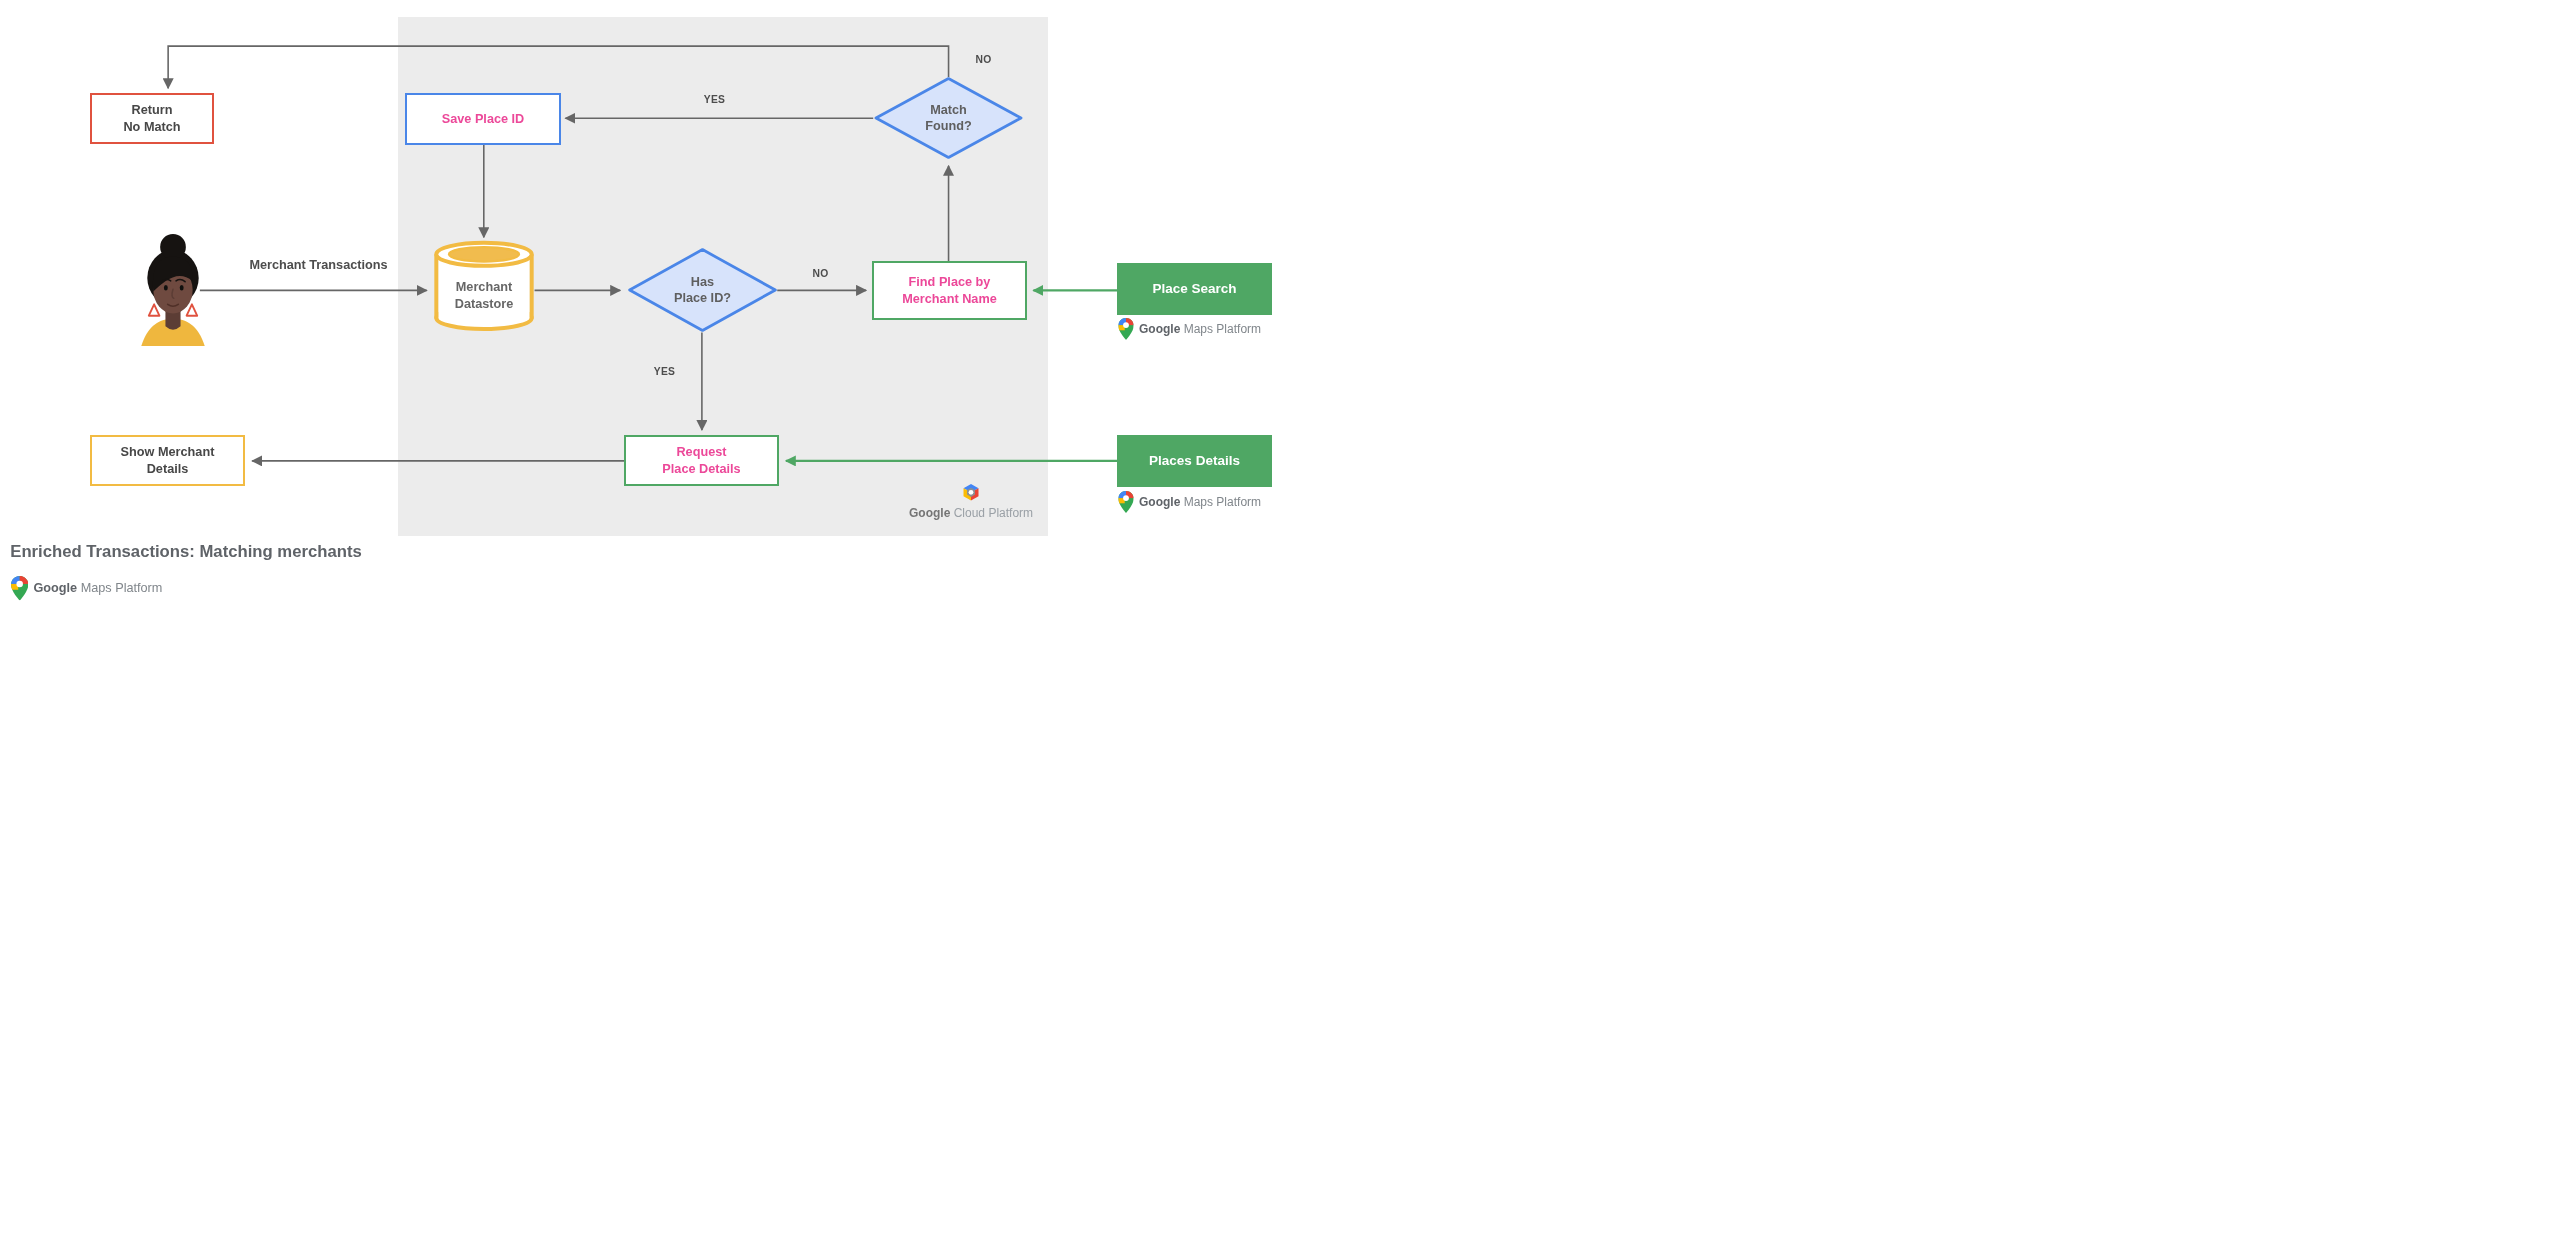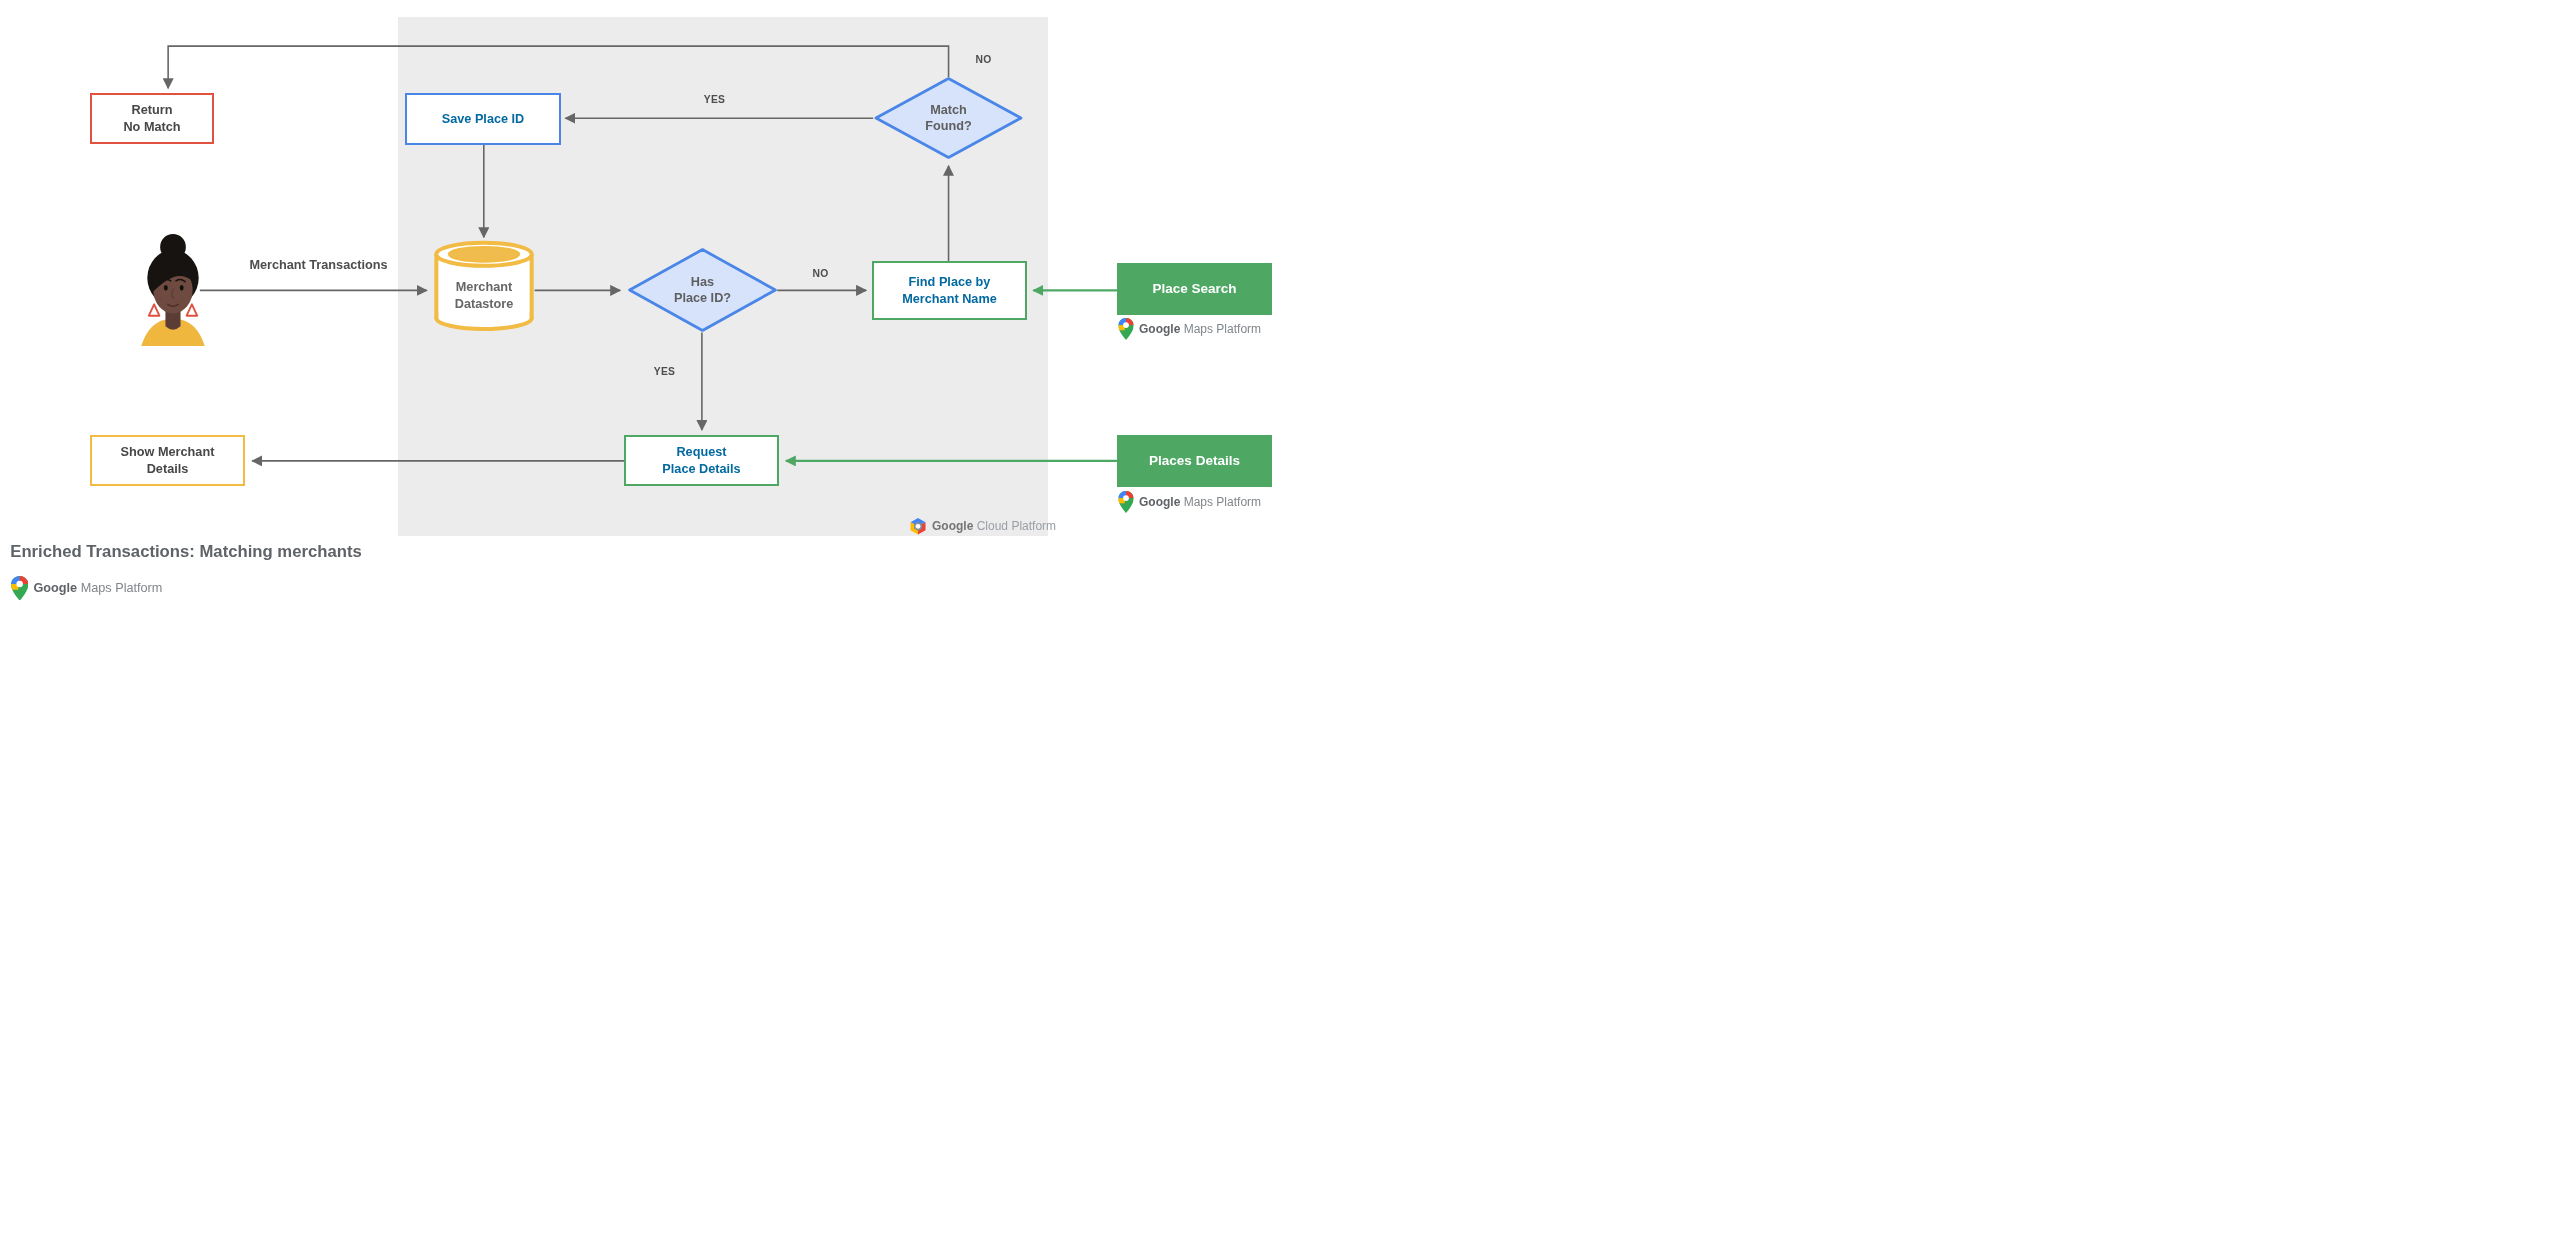--- a/index.html
+++ b/index.html
@@ -8,21 +8,21 @@
     font-family:"Liberation Sans",sans-serif;overflow:hidden;
   }
   .panel{
     position:absolute;left:398px;top:17.4px;width:650px;height:519px;
     background:#ececec;
   }
   .connectors{position:absolute;left:0;top:0;width:1288px;height:626px;pointer-events:none;}
   .node{
     position:absolute;background:#fff;border:2.4px solid #888;
     display:flex;align-items:center;justify-content:center;text-align:center;
-    font-weight:bold;font-size:12.7px;line-height:1.32;color:#0369a1;
+    font-weight:bold;font-size:12.7px;line-height:1.32;color:#ec4899;
     white-space:pre-line;box-sizing:border-box;
   }
   .b-red{border-color:#e0523f;color:#474747;}
   .b-blue{border-color:#4a86e8;}
   .b-yellow{border-color:#f2bb43;color:#474747;}
   .b-green{border-color:#4fa764;}
   .fill-green{
     background:#4fa764;border:none;color:#ffffff;font-size:13.5px;
   }
   .diamond{position:absolute;}
@@ -202,21 +202,21 @@
         <rect x="0" y="0" width="24" height="34" fill="#34a853"></rect>
         <rect x="0" y="0" width="12" height="11" fill="#4285f4"></rect>
         <rect x="12" y="0" width="12" height="11" fill="#ea4335"></rect>
         <rect x="0" y="11" width="10" height="8" fill="#fbbc04"></rect>
         <circle cx="12" cy="11" r="4.5" fill="#ffffff"></circle>
       </g>
     </svg>
     <span class="logo-text"><span class="g">Google</span> <span class="p">Maps Platform</span></span>
   </div>
 
-  <div class="logo-row" style="left:909px;top:518px;">
+  <div class="logo-row" style="left:909px;top:484px;flex-direction:column;">
     <svg width="18" height="16.7" viewBox="0 0 24 22">
       <polygon points="12,0 22,5.7 12,11 2,5.7" fill="#4285f4"></polygon>
       <polygon points="22,5.7 22,16.3 12,22 12,11" fill="#ea4335"></polygon>
       <polygon points="2,5.7 12,11 12,22 2,16.3" fill="#fbbc04"></polygon>
       <polygon points="12,5 17.3,8 17.3,14 12,17.2 6.7,14 6.7,8" fill="#8a8f94"></polygon>
       <circle cx="12" cy="11" r="3.2" fill="#ffffff"></circle>
     </svg>
     <span class="gcp-text"><span class="g">Google</span> <span class="p">Cloud Platform</span></span>
   </div>
 

